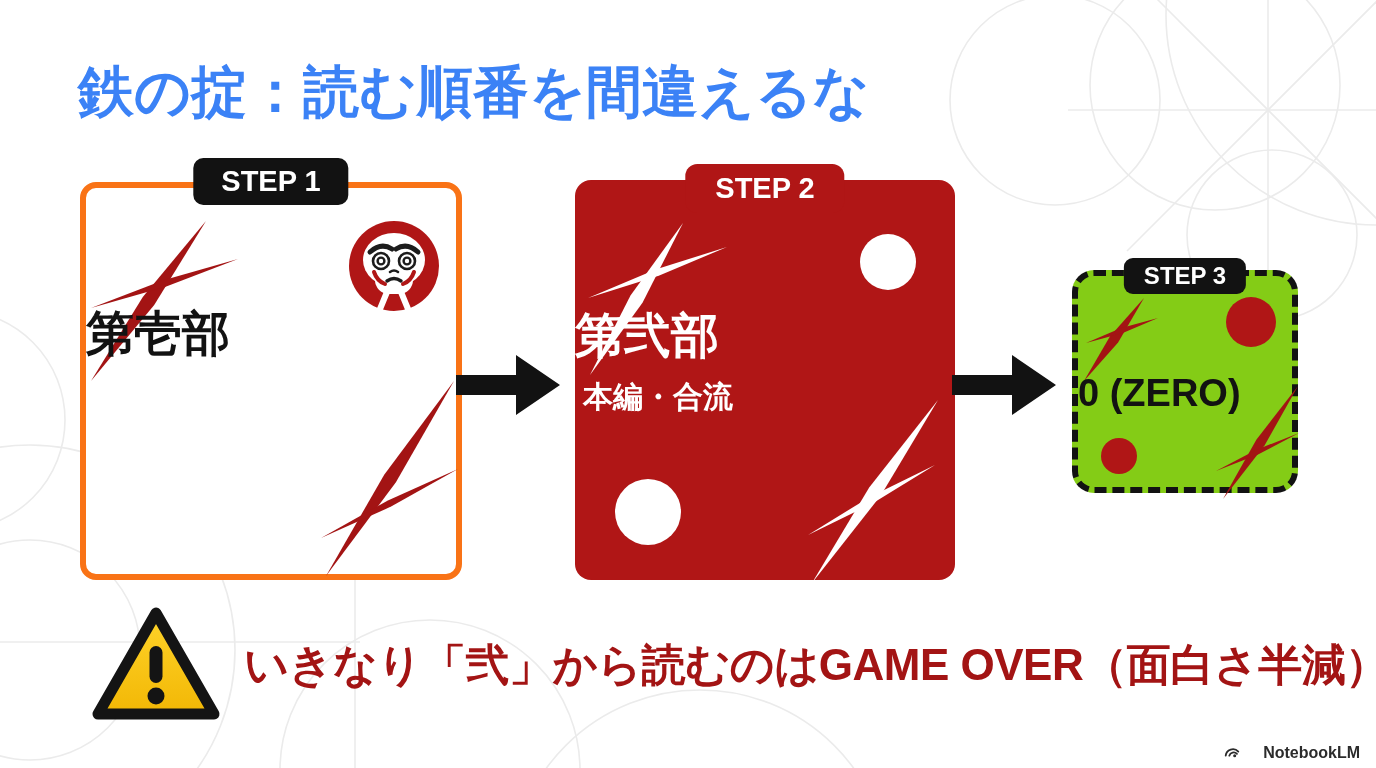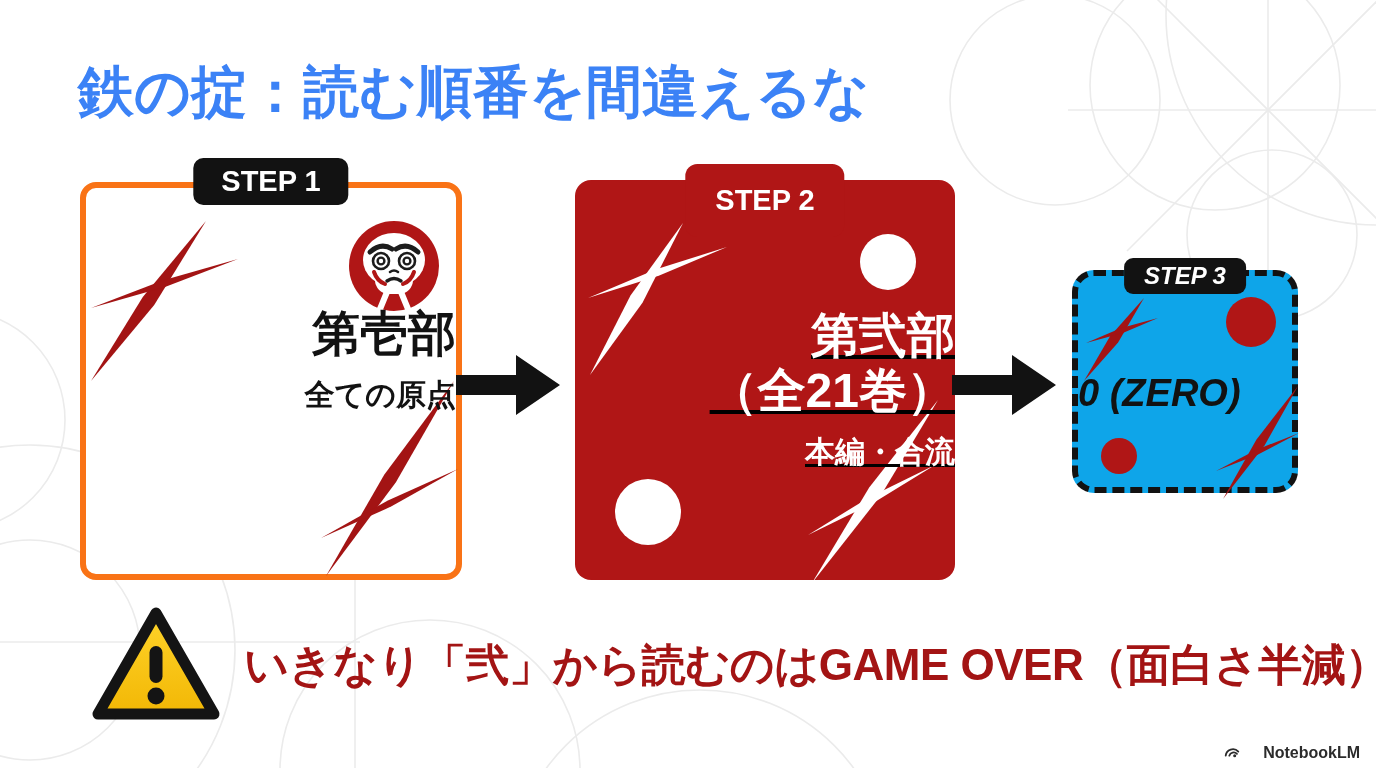--- a/index.html
+++ b/index.html
@@ -22,34 +22,34 @@
   .card1{
     left:80px;top:182px;width:382px;height:398px;
     background:#fff;border:6px solid #f97316;border-radius:16px;
   }
   .card2{
     left:575px;top:180px;width:380px;height:400px;
     background:#B01616;border-radius:16px;
   }
   .card3{
     left:1072px;top:270px;width:226px;height:223px;
-    background:#0ea5e9;border:6px dashed #121212;border-radius:22px;font-style:italic;
+    background:#84cc16;border:6px dashed #121212;border-radius:22px;
   }
 
   .tab{
     position:absolute;left:50%;transform:translateX(-50%);
     color:#fff;font-weight:800;white-space:nowrap;text-align:center;
     border-radius:10px;z-index:3;
   }
   .tab-step1{top:-30px;background:#121212;font-size:29px;padding:7px 28px;}
-  .tab-step2{top:-16px;background:#B01616;font-size:29px;padding:20px 30px;border-radius:12px;}
+  .tab-step2{top:-16px;background:#B01616;font-size:29px;padding:8px 30px;border-radius:12px;}
   .tab-step3{top:-18px;background:#121212;font-size:24px;padding:4px 20px;border-radius:9px;}
 
-  .card-body{position:absolute;left:0;right:0;top:118px;text-align:right;z-index:2;}
-  .card2 .card-body{top:128px;text-decoration:underline;}
+  .card-body{position:absolute;left:0;right:0;top:118px;text-align:left;z-index:2;}
+  .card2 .card-body{top:128px;}
   .card-title{font-size:48px;font-weight:900;line-height:1.15;color:#121212;}
   .card2 .card-title{color:#fff;}
   .card-note{font-size:30px;font-weight:800;color:#121212;margin-top:14px;}
   .card2 .card-note{color:#fff;margin-left:8px;}
 
   .zero-label{
     position:absolute;left:0;right:0;top:96px;text-align:left;
     font-size:38px;font-weight:900;color:#121212;z-index:2;white-space:nowrap;
   }
 
@@ -120,21 +120,20 @@
       <circle cx="63" cy="47" r="3.4" fill="none" stroke="#1c1c1c" stroke-width="2.4"></circle>
       <path d="M46 58 Q50 55 54 58" stroke="#1c1c1c" stroke-width="2.6" fill="none" stroke-linecap="round"></path>
       <path d="M43 67 Q50 62 57 67" stroke="#1c1c1c" stroke-width="3.4" fill="none" stroke-linecap="round"></path>
       <path d="M30 58 q3 9 11 12" stroke="#B01616" stroke-width="4" fill="none" stroke-linecap="round"></path>
       <path d="M70 58 q-3 9 -11 12" stroke="#B01616" stroke-width="4" fill="none" stroke-linecap="round"></path>
       <path d="M36 95 L43 78" stroke="#fff" stroke-width="6" stroke-linecap="round"></path>
       <path d="M64 95 L57 78" stroke="#fff" stroke-width="6" stroke-linecap="round"></path>
     </svg>
     <div class="card-body">
       <div class="card-title">第壱部</div>
-      <div class="card-note">全ての原点</div>
     </div>
   </section>
 
   <svg class="arrow arrow1" width="106" height="64" viewBox="0 0 106 64">
     <polygon points="0,22 60,22 60,2 104,32 60,62 60,42 0,42" fill="#121212"></polygon>
   </svg>
 
   <section class="card card2">
     <div class="tab tab-step2">STEP 2</div>
     <svg class="card-decor" width="380" height="400" viewBox="0 0 380 400">
@@ -142,21 +141,20 @@
         <circle cx="313" cy="82" r="28"></circle>
         <circle cx="73" cy="332" r="33"></circle>
         <polygon points="108,43 67.5,122.7 15,195 55.5,115.4"></polygon>
         <polygon points="13,118 83.7,95.8 152,67 81.3,89.2"></polygon>
         <polygon points="363,220 305.8,315.5 237,403 294.2,307.5"></polygon>
         <polygon points="233,355 298.2,323.1 360,285 294.8,316.9"></polygon>
       </g>
     </svg>
     <div class="card-body">
       <div class="card-title">第弐部</div>
-      <div class="card-title">（全21巻）</div>
       <div class="card-note">本編・合流</div>
     </div>
   </section>
 
   <svg class="arrow arrow2" width="106" height="64" viewBox="0 0 106 64">
     <polygon points="0,22 60,22 60,2 104,32 60,62 60,42 0,42" fill="#121212"></polygon>
   </svg>
 
   <section class="card card3">
     <div class="tab tab-step3">STEP 3</div>

